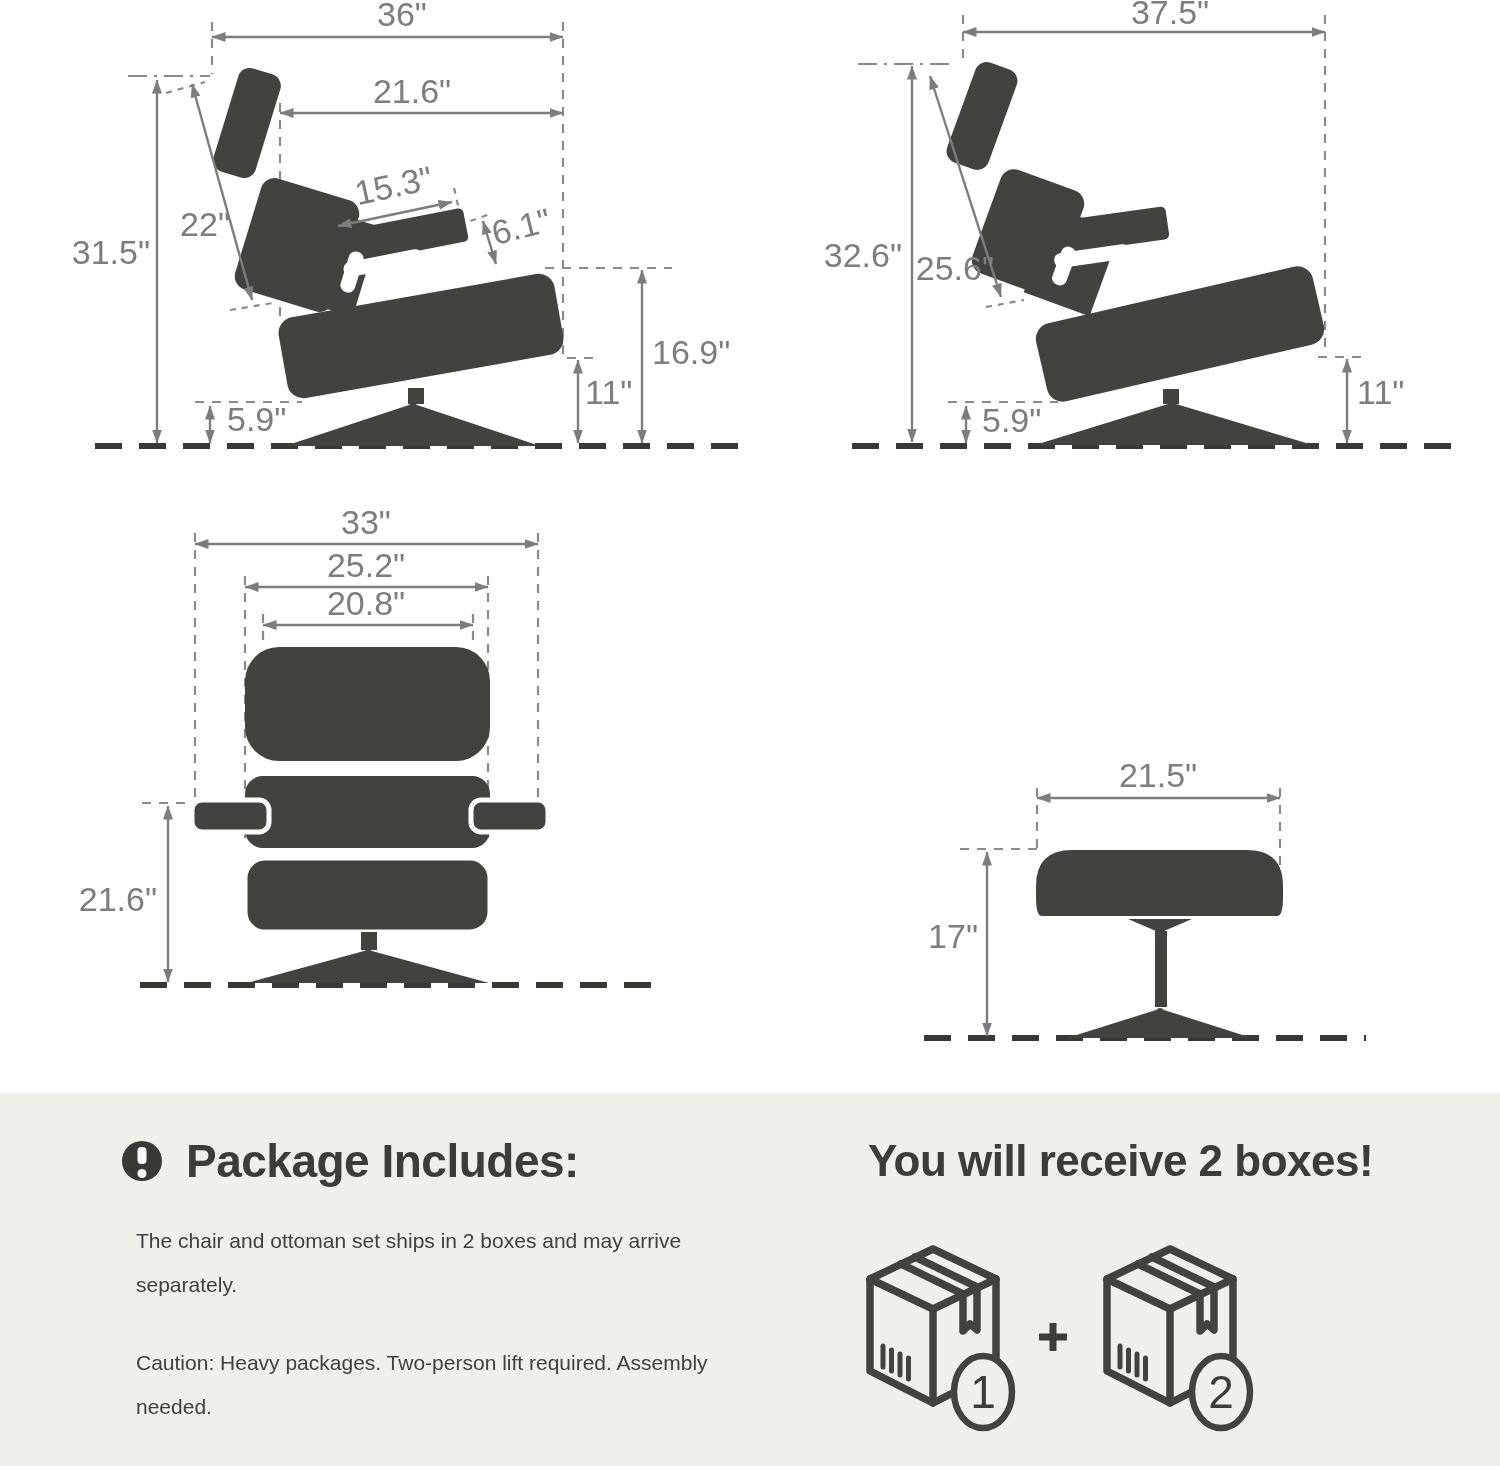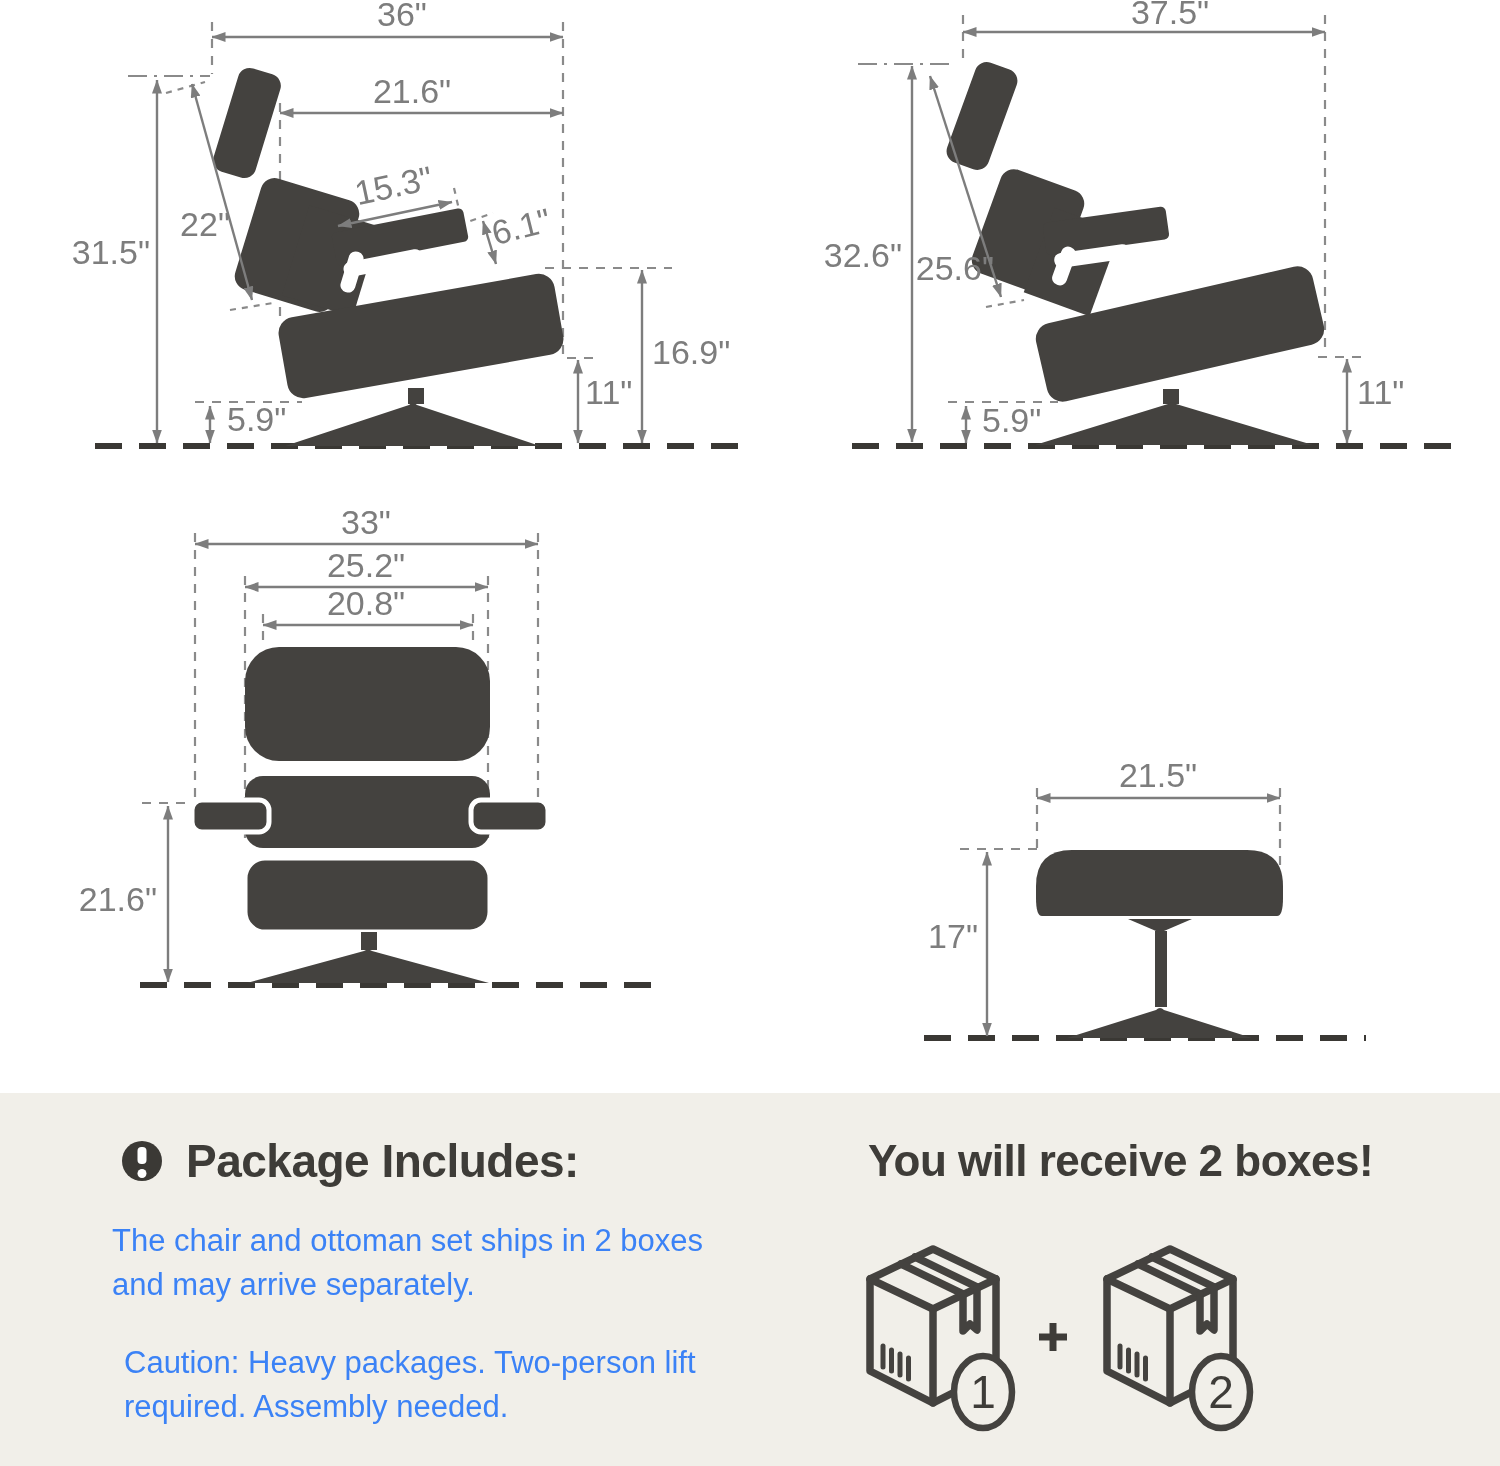--- a/index.html
+++ b/index.html
@@ -16,23 +16,23 @@
   .ground{stroke:#3a3834;stroke-width:6;fill:none;stroke-dasharray:27 17;}
   .sil{fill:#44423f;}
   .cut{fill:#ffffff;}
   .wsep{stroke:#ffffff;stroke-width:5;}
   .dt{fill:#7d7d7d;font-size:34px;font-family:"Liberation Sans",sans-serif;}
   .mid{text-anchor:middle;} .endt{text-anchor:end;}
   .heading{fill:#3e3c38;font-weight:700;letter-spacing:-0.5px;font-family:"Liberation Sans",sans-serif;}
   .boxline{stroke:#44423f;stroke-width:7.5;fill:none;stroke-linejoin:round;stroke-linecap:round;}
   .barline{stroke:#44423f;stroke-width:5;fill:none;stroke-linecap:round;}
   .numtxt{fill:#3e3c38;font-size:46px;text-anchor:middle;font-family:"Liberation Sans",sans-serif;}
-  .para{position:absolute;left:112px;width:610px;font-size:31px;line-height:44px;color:#3b82f6;
+  .para{position:absolute;left:136px;width:610px;font-size:21px;line-height:44px;color:#404040;
         font-family:"Liberation Sans",sans-serif;}
-  .p1{top:1219px;} .p2{top:1341px;margin-left:12px;}
+  .p1{top:1219px;} .p2{top:1341px;}
 </style>
 </head>
 <body>
 
 <div class="page">
 
   <svg id="svg-top" width="1500" height="1093" viewBox="0 0 1500 1093">
     <defs>
       <marker id="ah" markerWidth="14" markerHeight="10" refX="13.5" refY="5" orient="auto-start-reverse" markerUnits="userSpaceOnUse">
         <path d="M0,0 L14,5 L0,10 Z" fill="#7d7d7d"></path>

